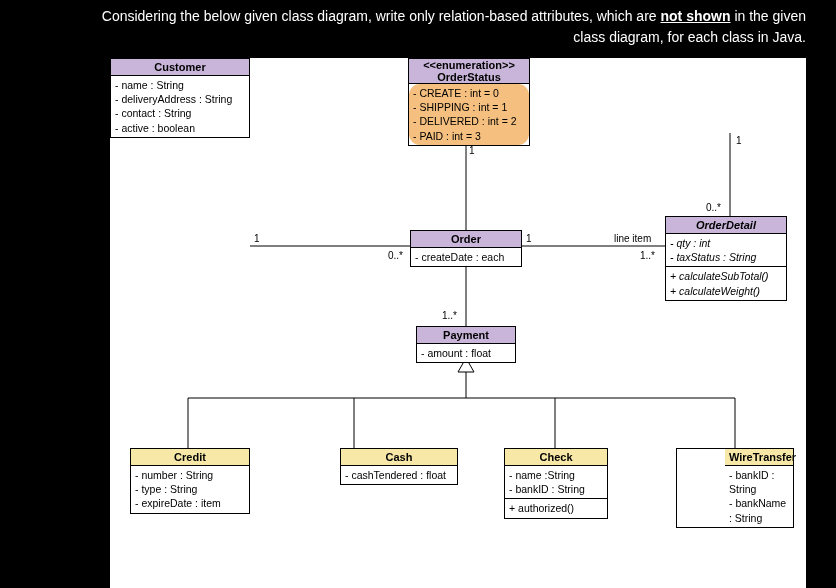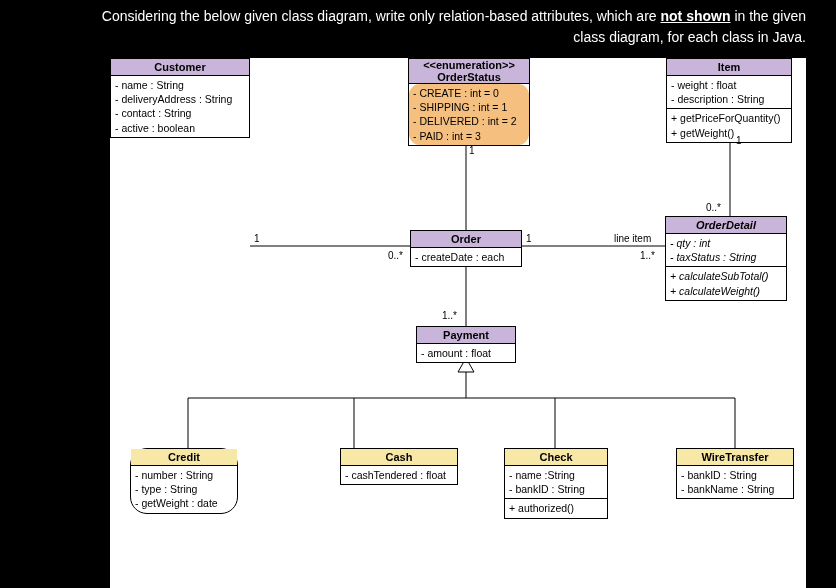--- a/index.html
+++ b/index.html
@@ -54,31 +54,20 @@
       <div>OrderStatus</div>
     </div>
     <div class="body">
       <div>- CREATE : int  = 0</div>
       <div>- SHIPPING : int = 1</div>
       <div>- DELIVERED : int = 2</div>
       <div>- PAID : int = 3</div>
     </div>
   </div>
 
-  <div class="uml-class" style="left:556px; top:0; width:126px;">
-    <div class="header">Item</div>
-    <div class="body">
-      <div>- weight : float</div>
-      <div>- description : String</div>
-    </div>
-    <div class="body border-top">
-      <div>+ getPriceForQuantity()</div>
-      <div>+ getWeight()</div>
-    </div>
-  </div>
 
   <div class="uml-class" style="left:0; top:150; width:140px;">
     <div class="header">Customer</div>
     <div class="body">
       <div>- name : String</div>
       <div>- deliveryAddress : String</div>
       <div>- contact : String</div>
       <div>- active : boolean</div>
     </div>
   </div>
@@ -102,26 +91,26 @@
     </div>
   </div>
 
   <div class="uml-class" style="left:306px; top:268px; width:100px;">
     <div class="header">Payment</div>
     <div class="body">
       <div>- amount : float</div>
     </div>
   </div>
 
-  <div class="uml-class yellow" style="left:20px; top:390px; width:108px;border-radius:17px;">
+  <div class="uml-class yellow" style="left:20px; top:390px; width:120px;">
     <div class="header">Credit</div>
     <div class="body">
       <div>- number : String</div>
       <div>- type : String</div>
-      <div>- getWeight : date</div>
+      <div>- expireDate : item</div>
     </div>
   </div>
 
   <div class="uml-class yellow" style="left:186px; top:390px; width:118px;margin-left:44px;">
     <div class="header">Cash</div>
     <div class="body">
       <div>- cashTendered : float</div>
     </div>
   </div>
 
@@ -129,21 +118,21 @@
     <div class="header">Check</div>
     <div class="body">
       <div>- name :String</div>
       <div>- bankID : String</div>
     </div>
     <div class="body border-top">
       <div>+ authorized()</div>
     </div>
   </div>
 
-  <div class="uml-class yellow" style="left:566px; top:390px; width:118px;">
+  <div class="uml-class yellow" style="left:566px; top:390px; width:118px;padding-left:48px;">
     <div class="header">WireTransfer</div>
     <div class="body">
       <div>- bankID : String</div>
       <div>- bankName : String</div>
     </div>
   </div>
 
   <div class="label" style="left:359px; top:87px;">1</div>
   <div class="label" style="left:144px; top:175px;">1</div>
   <div class="label" style="left:278px; top:192px;">0..*</div>

